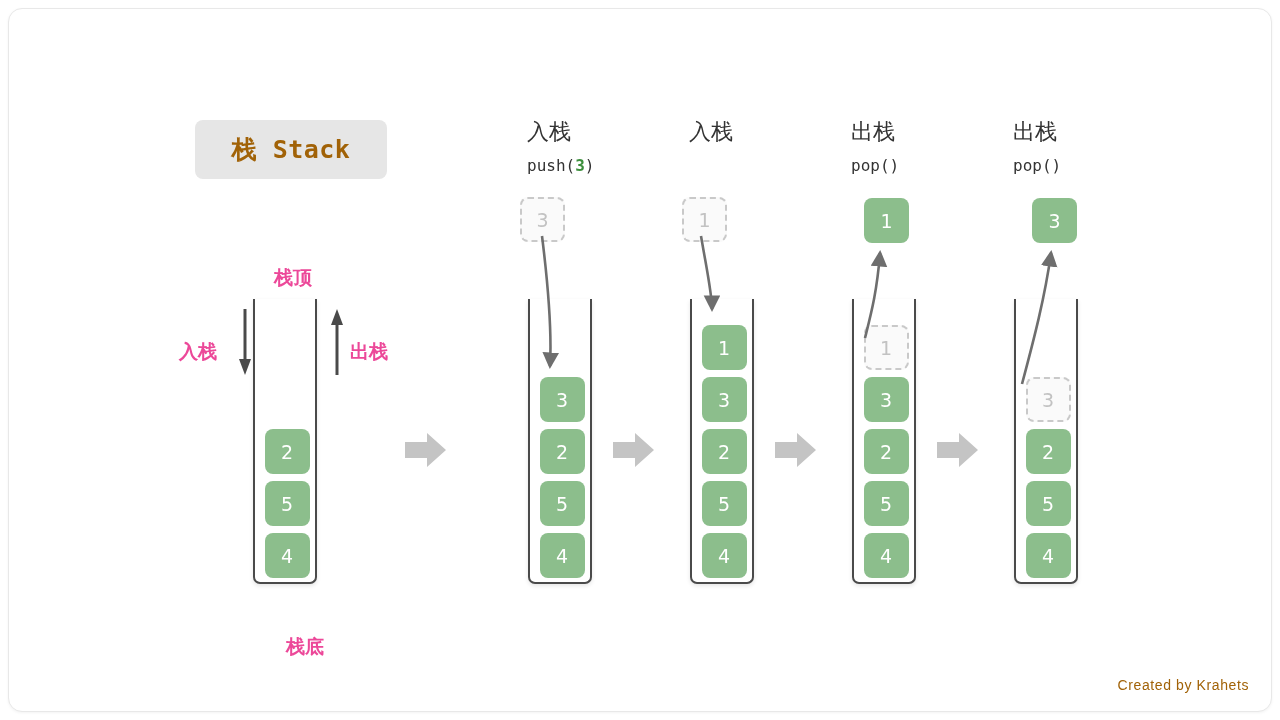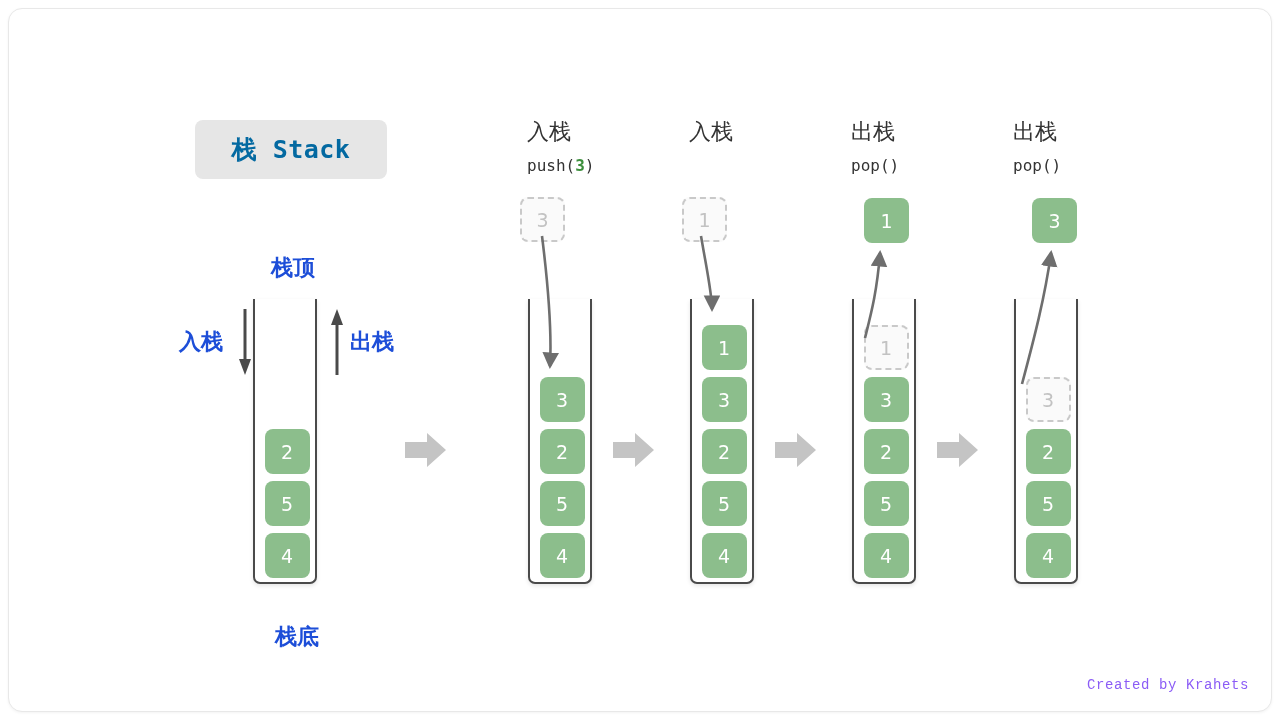--- a/index.html
+++ b/index.html
@@ -39,47 +39,48 @@
     background: #e6e6e6;
     border-radius: 8px;
     display: flex;
     align-items: center;
     justify-content: center;
   }
   #title-badge .title-text {
     font-family: "DejaVu Sans Mono", "Liberation Mono", monospace;
     font-size: 25px;
     font-weight: bold;
-    color: #0369a1;
+    color: #a16207;
     letter-spacing: 0.5px;
   }
 
   
   .cjk-label {
     font-family: "DejaVu Sans", "Liberation Sans", sans-serif;
     font-weight: bold;
-    font-size: 22px;
-    color: #1d4ed8;
+    font-size: 19px;
+    color: #ec4899;
     white-space: nowrap;
+    margin-top: 12px;
   }
 
   
   #label-stack-top {
     position: absolute;
     left: 253px;
     top: 244px;
     width: 62px;
     text-align: center;
   }
   #label-stack-bottom {
     position: absolute;
-    left: 266px;
+    left: 253px;
     top: 613px;
     width: 62px;
-    text-align: left;
+    text-align: right;
   }
 
   
   #label-push-side {
     position: absolute;
     left: 170px;
     top: 318px;
   }
   #label-pop-side {
     position: absolute;
@@ -200,23 +201,23 @@
     width: 1264px;
     height: 704px;
     pointer-events: none;
   }
 
   
   #credit {
     position: absolute;
     right: 22px;
     bottom: 18px;
-    font-family: Liberation Mono, monospace;
+    font-family: Liberation Sans, sans-serif;
     font-size: 14px;
-    color: #8b5cf6;
+    color: #a16207;
     letter-spacing: 0.6px;
   }
 </style>
 </head>
 <body>
 
 <div id="figure-card">
 
   <div id="title-badge">
     <span class="title-text">栈 Stack</span>

